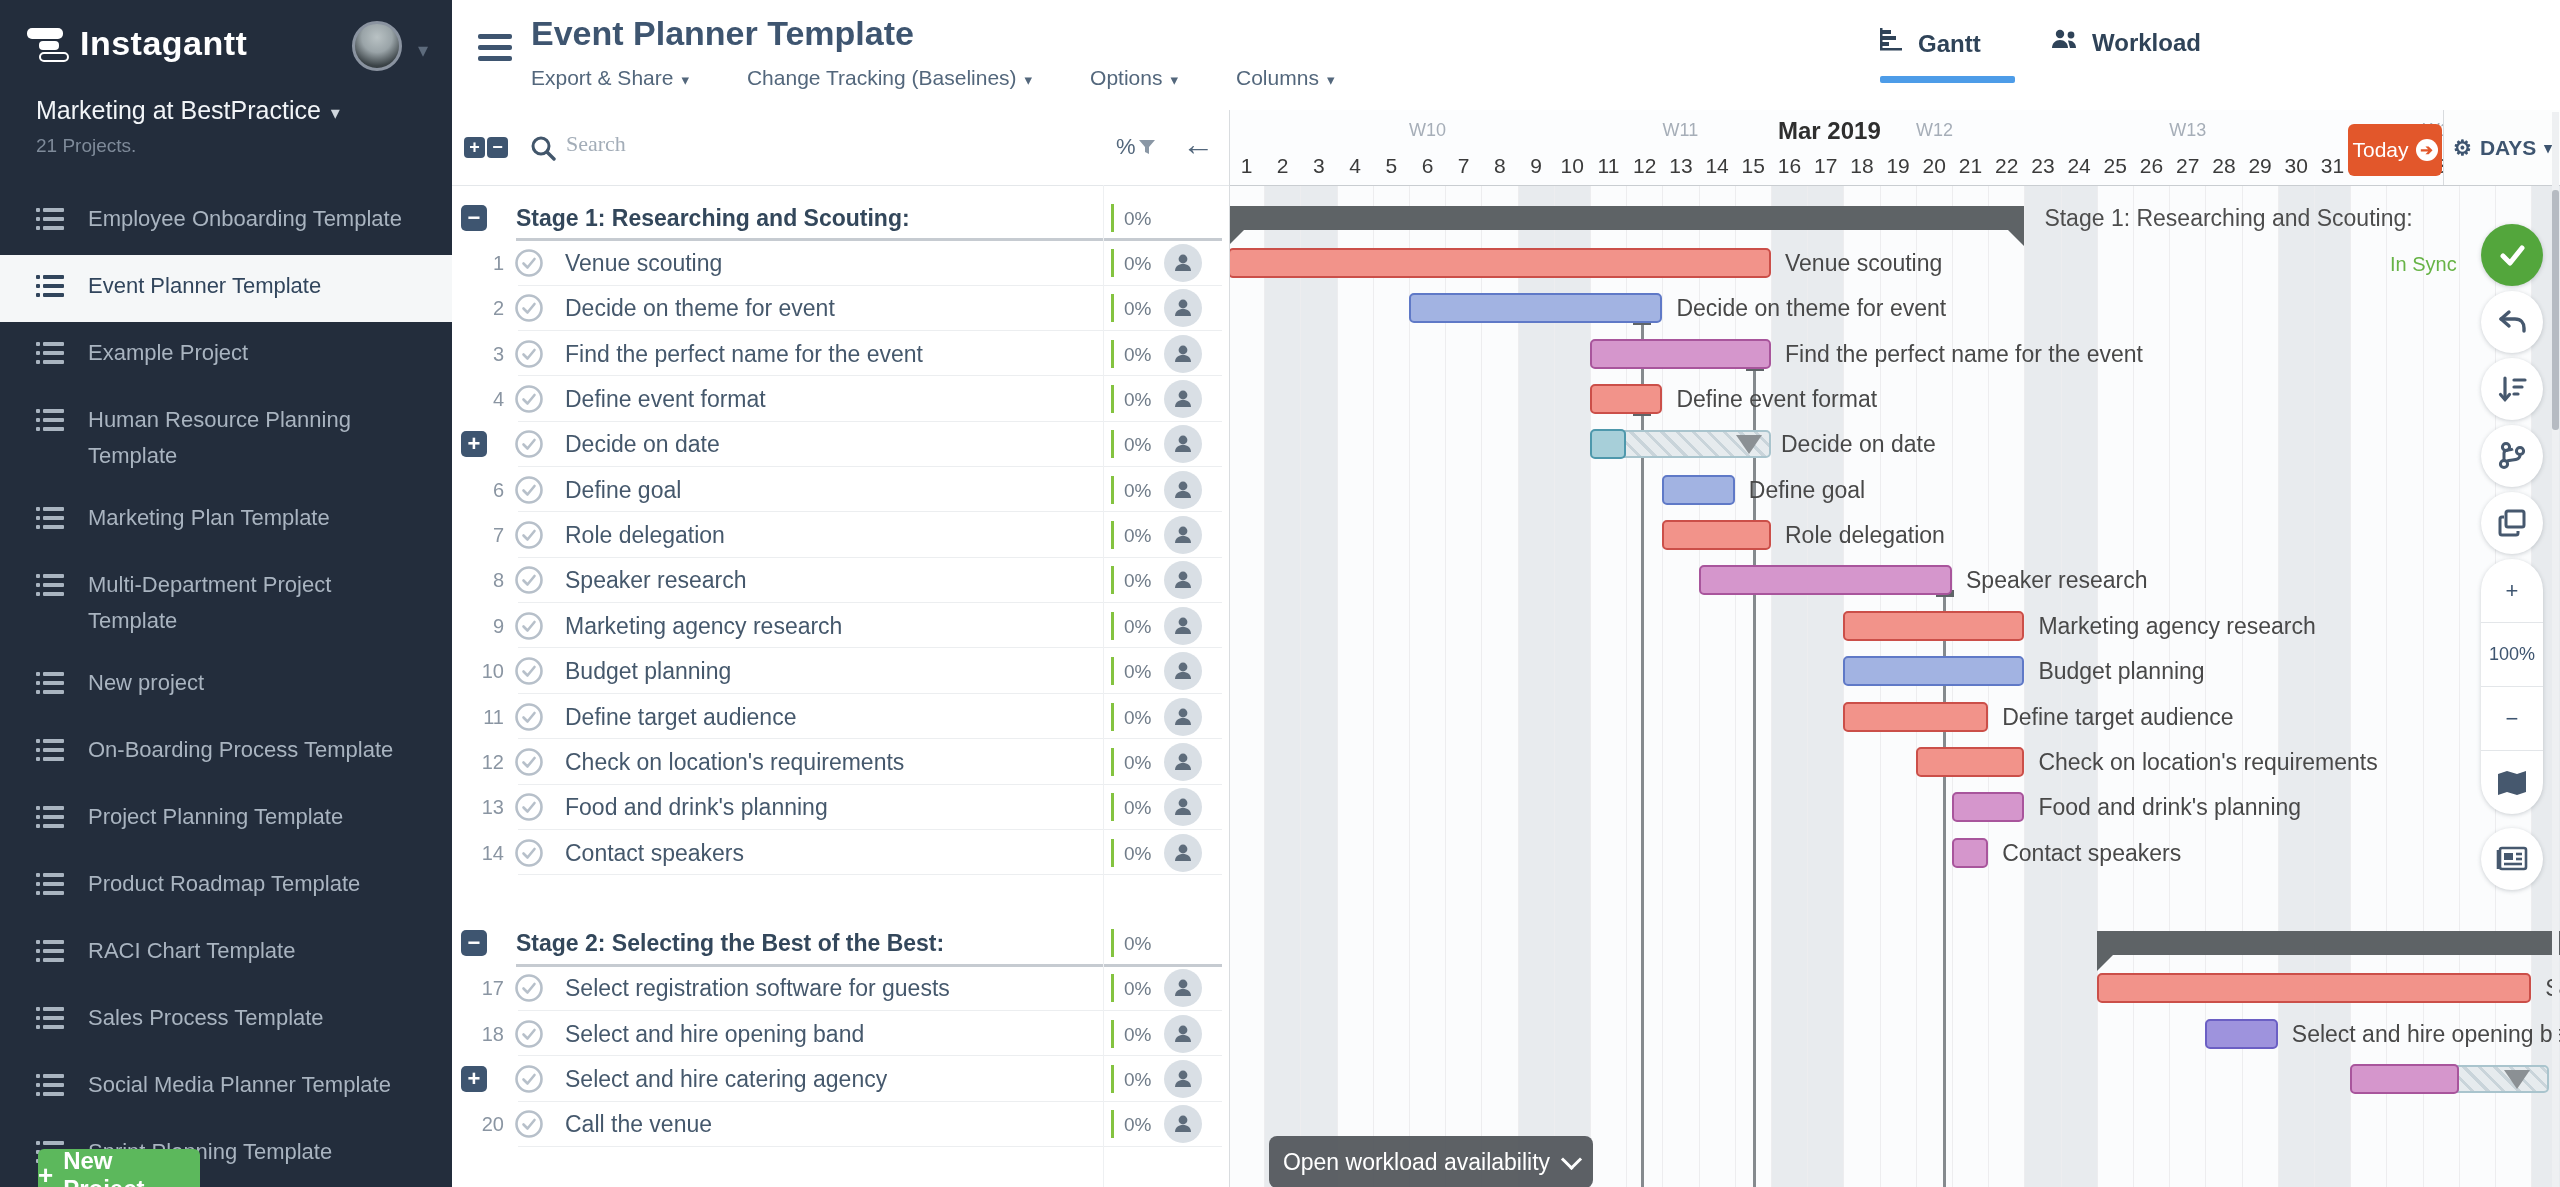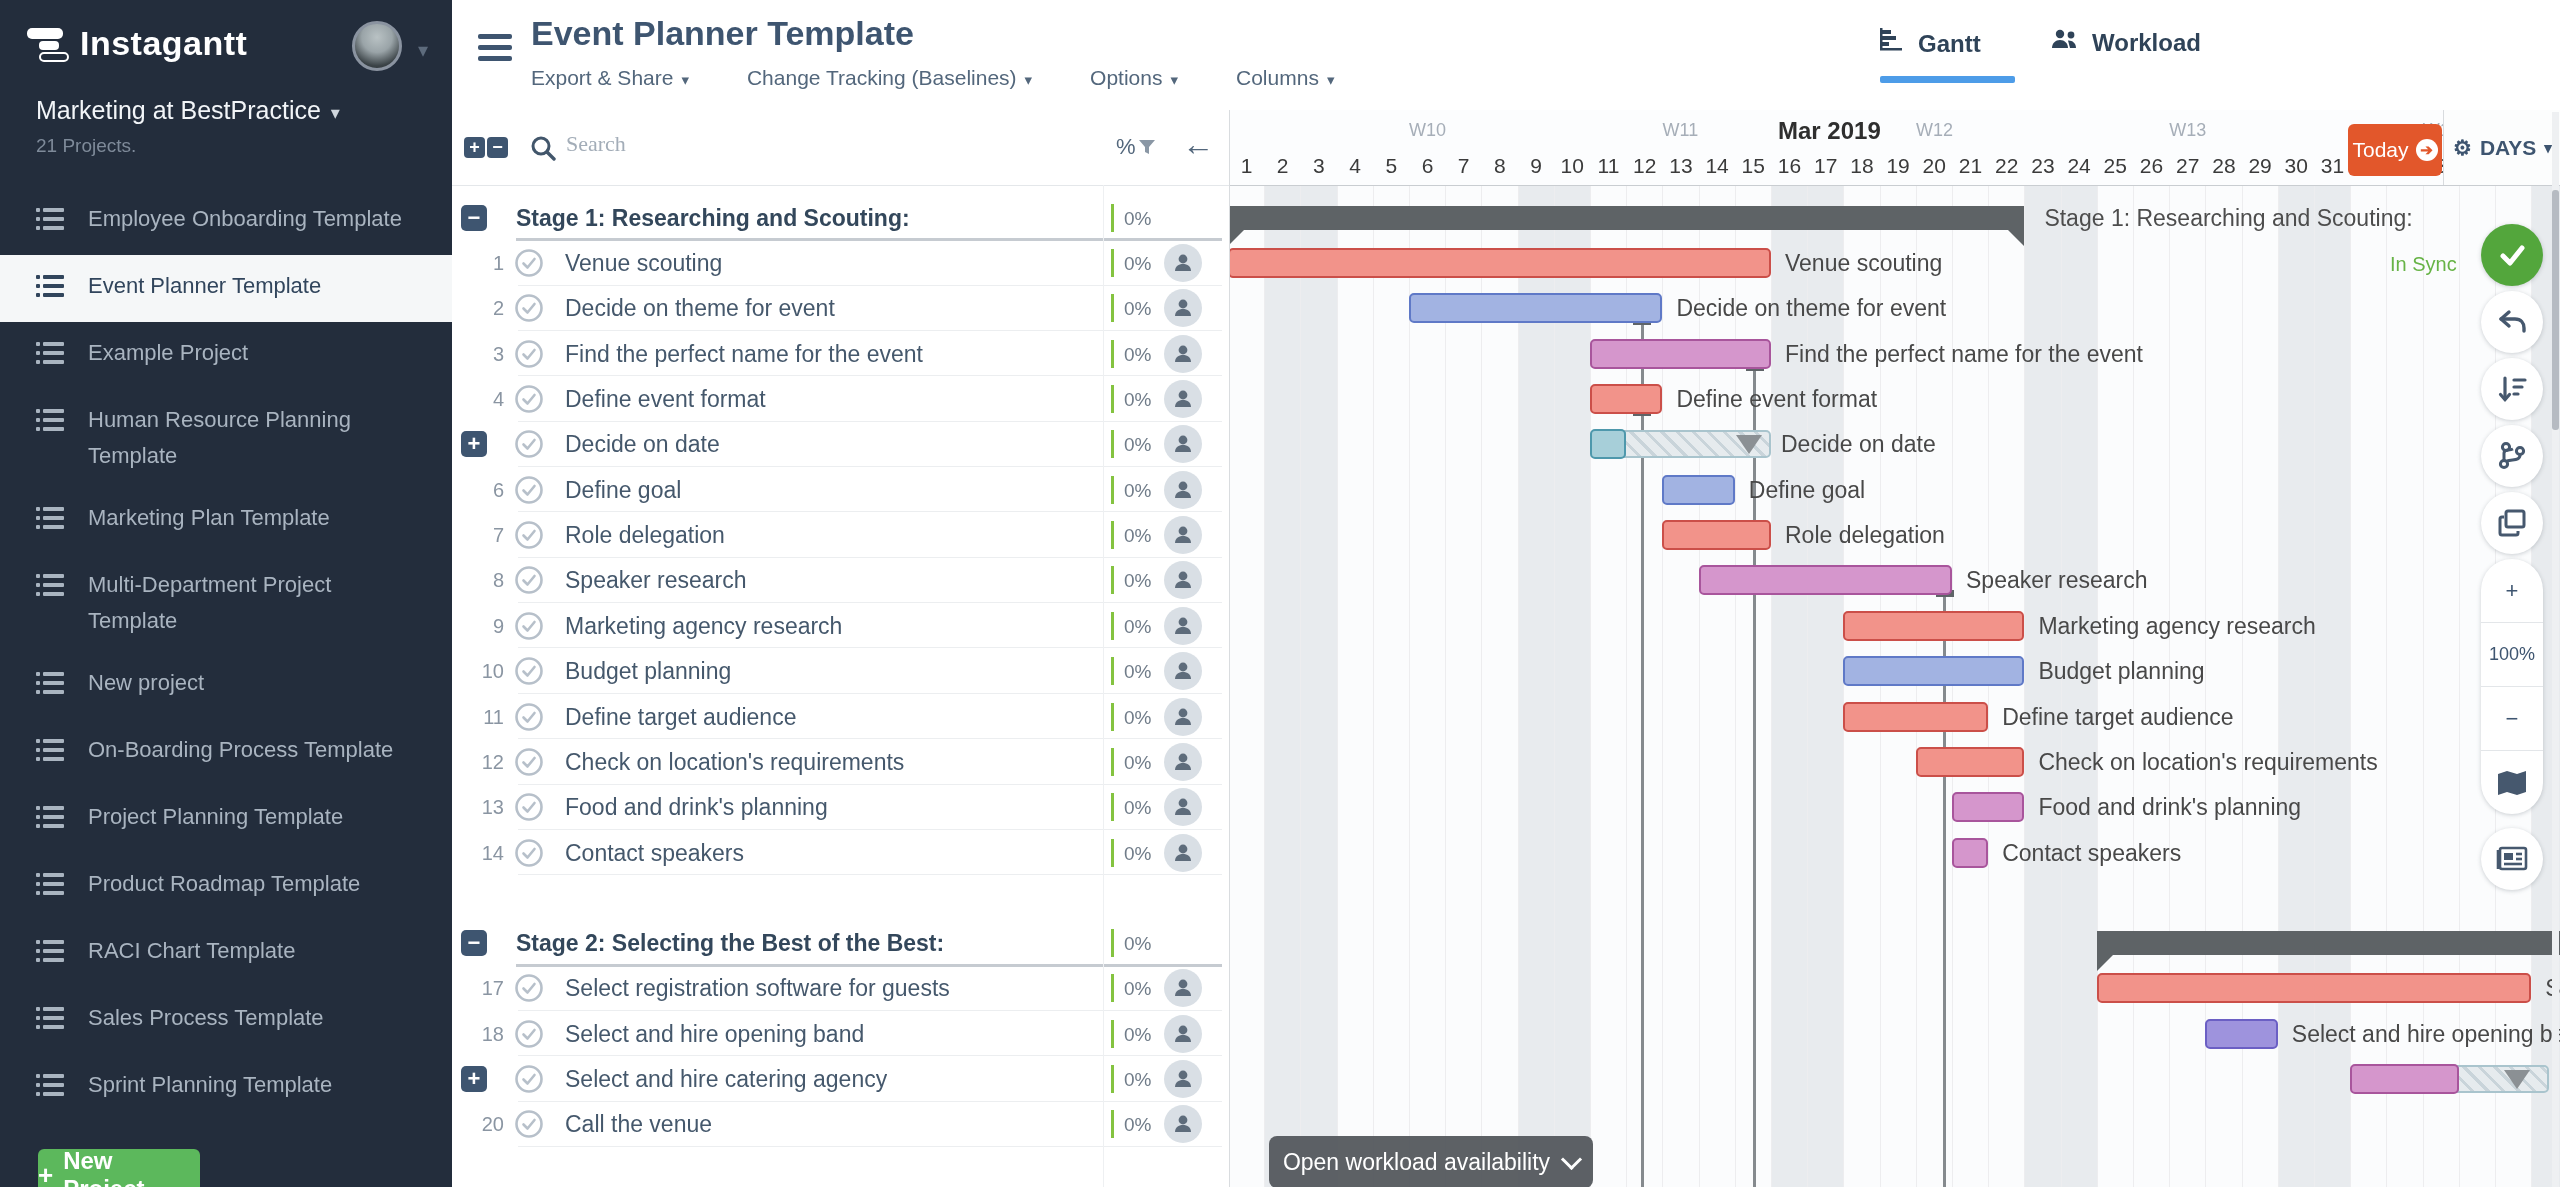--- a/index.html
+++ b/index.html
@@ -289,20 +289,33 @@
         <span class="s-icon"><svg width="28" height="24" viewBox="0 0 28 24">
             <g fill="currentColor">
               <rect x="0" y="1" width="4" height="4" rx="1"></rect>
               <rect x="7" y="1" width="21" height="4" rx="1"></rect>
               <rect x="0" y="10" width="4" height="4" rx="1"></rect>
               <rect x="7" y="10" width="21" height="4" rx="1"></rect>
               <rect x="0" y="19" width="4" height="4" rx="1"></rect>
               <rect x="7" y="19" width="21" height="4" rx="1"></rect>
             </g>
           </svg></span>
+        <span class="s-label">Social Media Planner Template</span>
+      </div>
+      <div class="side-item">
+        <span class="s-icon"><svg width="28" height="24" viewBox="0 0 28 24">
+            <g fill="currentColor">
+              <rect x="0" y="1" width="4" height="4" rx="1"></rect>
+              <rect x="7" y="1" width="21" height="4" rx="1"></rect>
+              <rect x="0" y="10" width="4" height="4" rx="1"></rect>
+              <rect x="7" y="10" width="21" height="4" rx="1"></rect>
+              <rect x="0" y="19" width="4" height="4" rx="1"></rect>
+              <rect x="7" y="19" width="21" height="4" rx="1"></rect>
+            </g>
+          </svg></span>
         <span class="s-label">Sprint Planning Template</span>
       </div>
     </div>
   <div id="new-project-btn">
     <span class="plus">+</span>
     <span>New Project</span>
   </div>
 </div>
 
 <div id="main-header">

